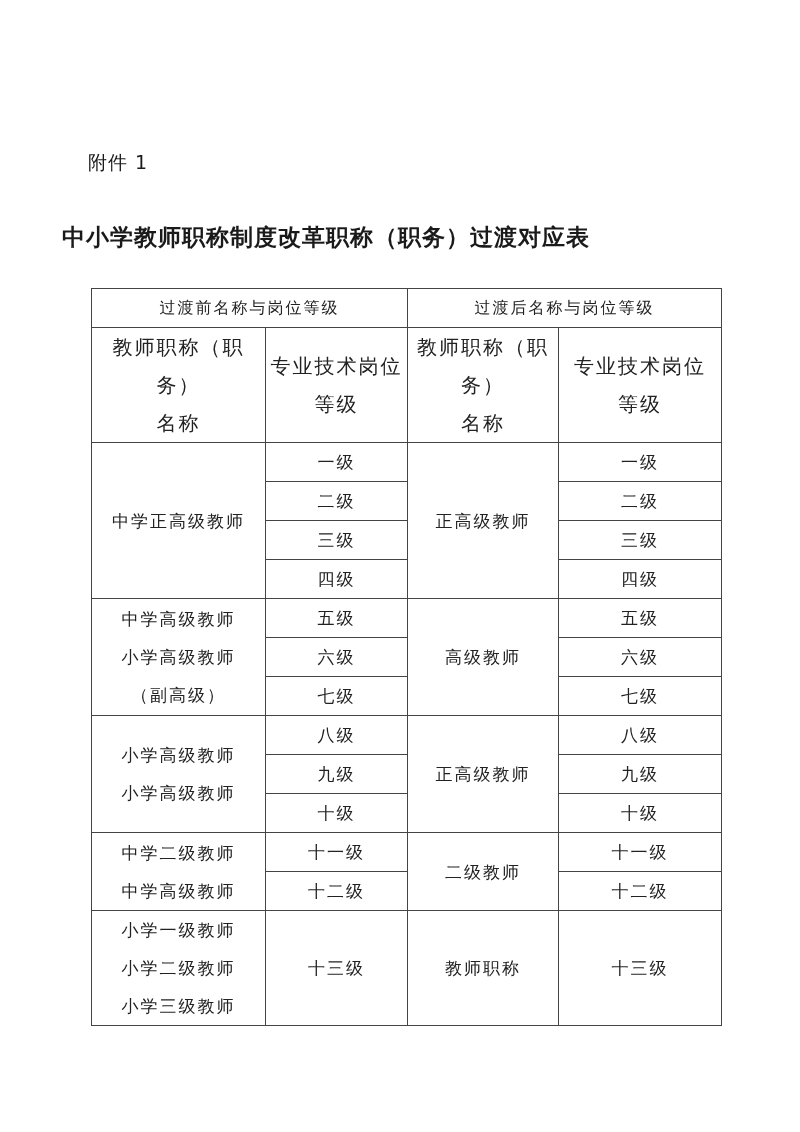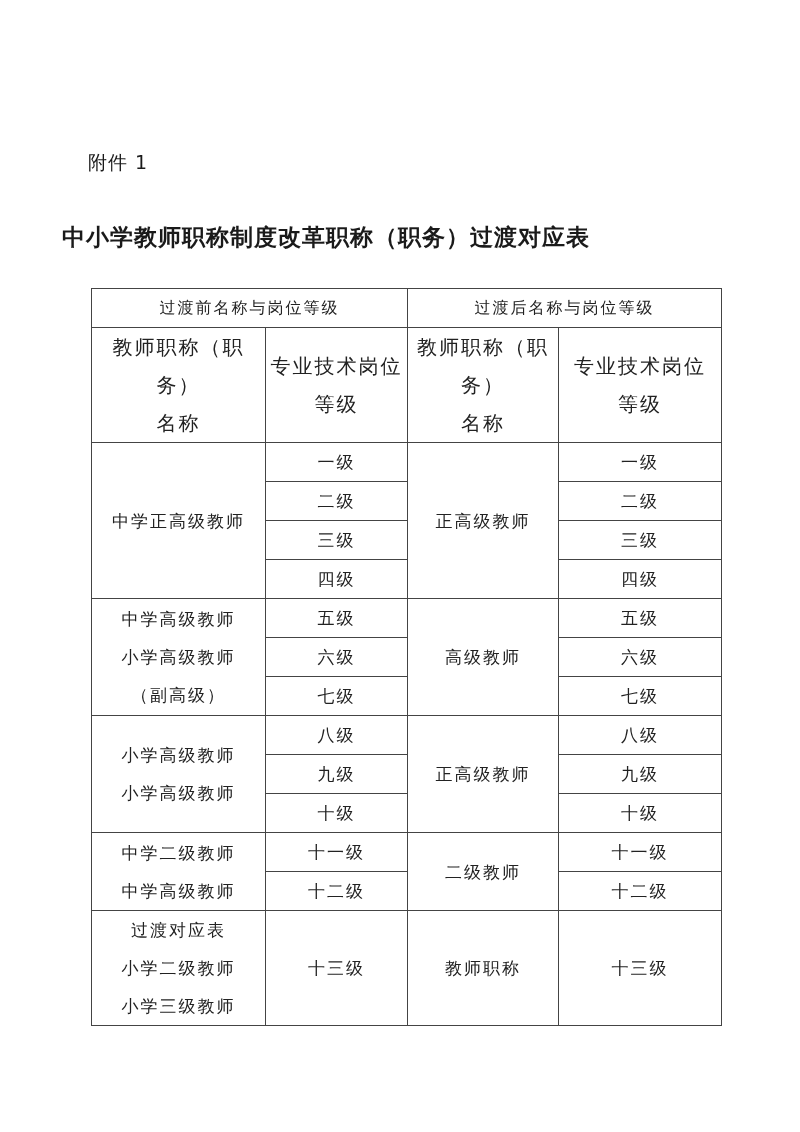--- a/index.html
+++ b/index.html
@@ -120,21 +120,21 @@
     <td rowspan="2">二级教师</td>
     <td>十一级</td>
   </tr>
   <tr class="lv">
     <td>十二级</td>
     <td>十二级</td>
   </tr>
 
   <tr style="height:114px">
     <td class="multi">
-          <div>过渡对应表</div>
+          <div>小学一级教师</div>
           <div>小学二级教师</div>
           <div>小学三级教师</div>
         </td>
     <td>十三级</td>
     <td>教师职称</td>
     <td>十三级</td>
   </tr>
 </tbody>
   </table>
 

